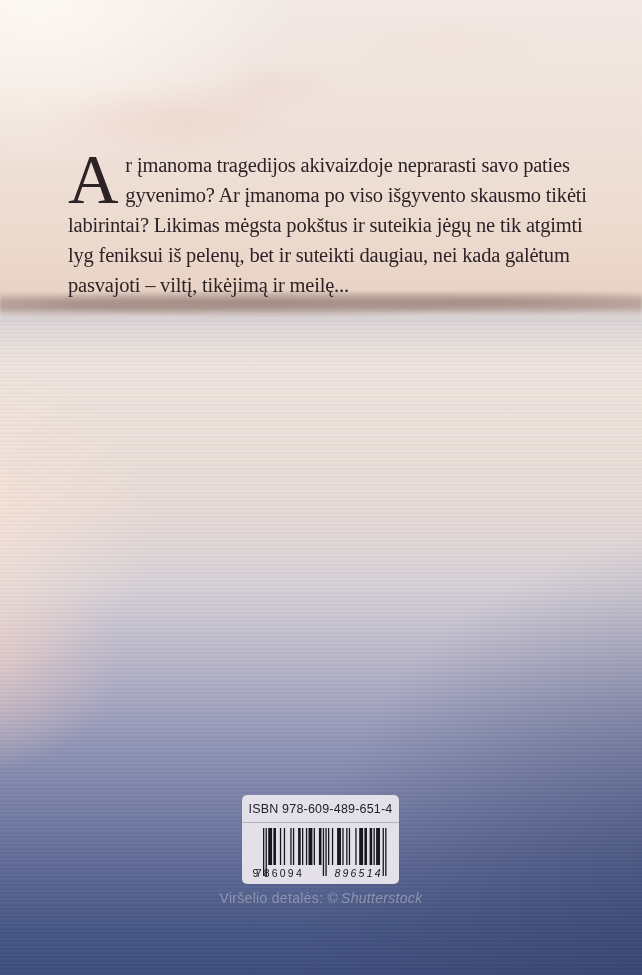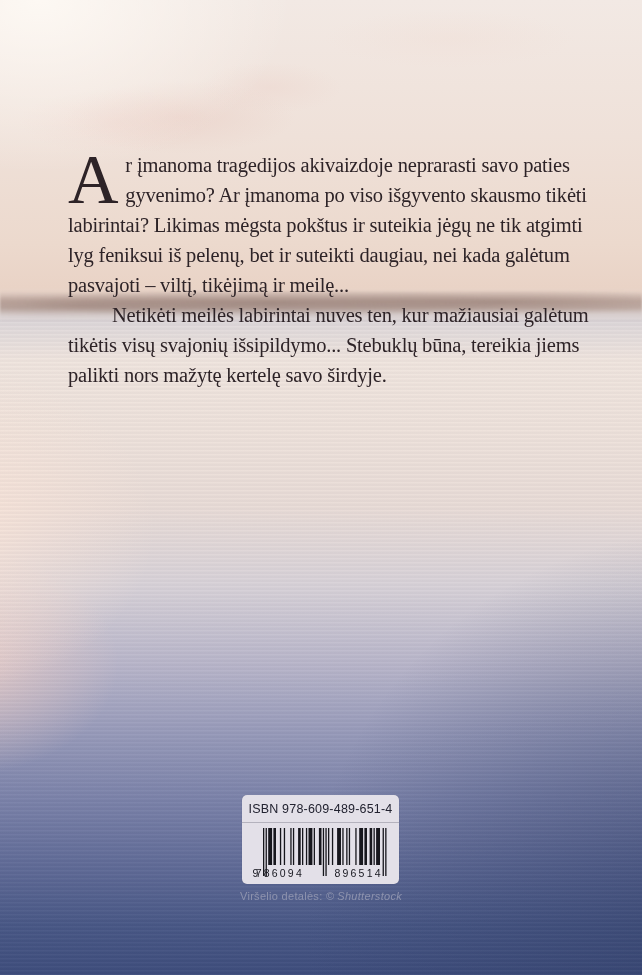--- a/index.html
+++ b/index.html
@@ -91,41 +91,40 @@
   .isbn-sep{height:1px;background:#b4b2bd;margin-top:6px;}
   .barcode{position:relative;width:134px;height:49px;margin:5px auto 0;}
   .barcode svg{position:absolute;left:9px;top:0;display:block;}
   .bc-digit{
     position:absolute;bottom:-2px;
     font-size:10.5px;color:#17171f;
     font-family:"Liberation Sans",sans-serif;
   }
   .bc-first{left:-1px;}
   .bc-g1{left:0;width:37px;text-align:center;letter-spacing:2.2px;text-indent:2.2px;}
-  .bc-g2{left:76px;width:56px;text-align:center;letter-spacing:2.2px;text-indent:2.2px;}
+  .bc-g2{left:76px;width:56px;text-align:center;letter-spacing:2.2px;text-indent:2.2px;font-style:italic;}
   
   .credit{
     position:absolute;top:890px;left:0;width:100%;
     text-align:center;
     font-family:"Liberation Sans",sans-serif;
-    font-size:11px;color:#8e93ae;letter-spacing:0.3px;
+    font-size:14px;color:#8e93ae;letter-spacing:0.3px;
   }
   .credit-source{font-style:italic;margin-left:3px;}
 </style>
 </head>
 <body>
 
 <div class="cover">
 
   <div class="horizon"></div>
   <div class="water-texture"></div>
 
   <div class="synopsis">
     <p class="p1"><span class="dropcap">A</span><span>r įmanoma tragedijos akivaizdoje neprarasti savo paties gyvenimo? Ar įmanoma po viso išgyvento skausmo tikėti labirintai? Likimas mėgsta pokštus ir suteikia jėgų ne tik atgimti lyg feniksui iš pelenų, bet ir suteikti daugiau, nei kada galėtum pasvajoti – viltį, tikėjimą ir meilę...</span></p>
-    <p class="p3">Netikėti meilės labirintai nuves ten, kur mažiausiai galėtum tikėtis visų svajonių išsipildymo... Stebuklų būna, tereikia jiems palikti nors mažytę kertelę savo širdyje.</p>
   </div>
 
   <div class="isbn-box">
     <div class="isbn-label">ISBN 978-609-489-651-4</div>
     <div class="isbn-sep"></div>
     <div class="barcode">
       <svg id="bars" width="125" height="48" viewBox="0 0 125 48">
           <rect x="0.00" y="0" width="1.30" height="48" fill="#17171d"></rect>
           <rect x="2.60" y="0" width="1.30" height="48" fill="#17171d"></rect>
           <rect x="5.20" y="0" width="3.90" height="37" fill="#17171d"></rect>

